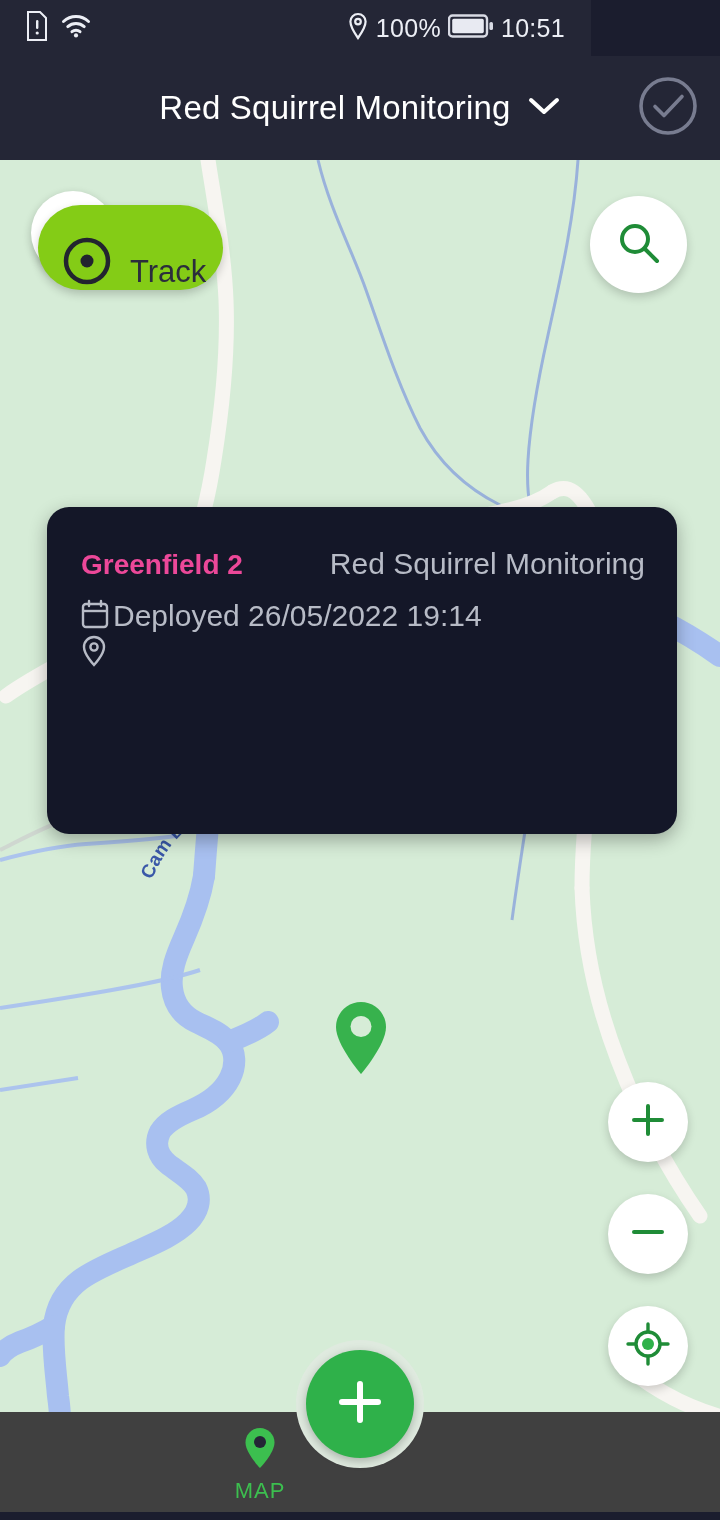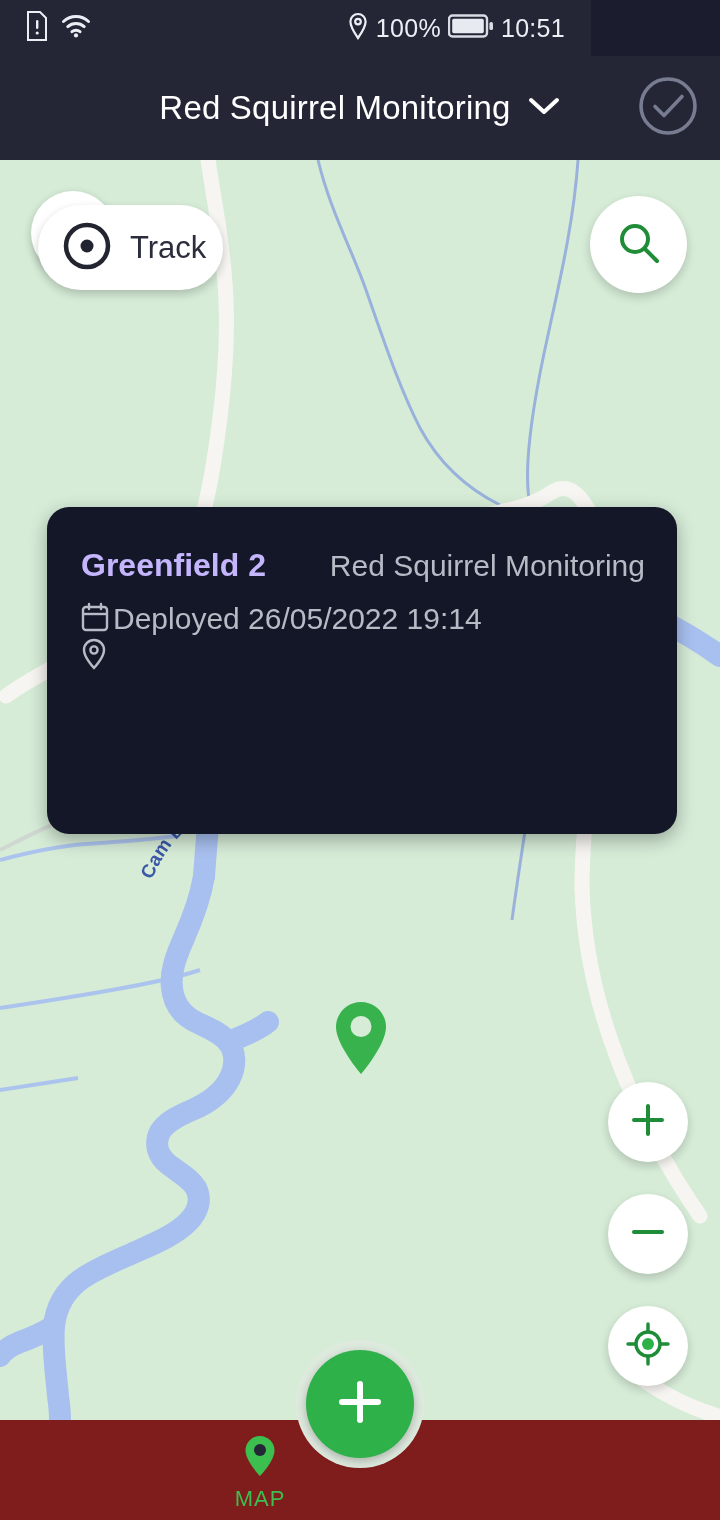--- a/index.html
+++ b/index.html
@@ -46,22 +46,22 @@
   .map svg { position:absolute; top:0; left:0; }
 
   
   .ghost-circle {
     position:absolute; left:31px; top:191px; width:84px; height:84px;
     border-radius:50%; background:#ffffff;
     box-shadow:0 3px 8px rgba(0,0,0,.22); z-index:18;
   }
   .track-pill {
     position:absolute; left:38px; top:205px; width:185px; height:85px;
-    background:#ffffff; border-radius:45px;
-    display:flex; align-items:center; gap:18px; padding-left:24px;
+    background:#84cc16; border-radius:45px;
+    display:flex; align-items:flex-end; gap:18px; padding-left:24px;
     box-shadow:0 4px 10px rgba(0,0,0,.2); z-index:20;
   }
   .track-label { color:#2b2d3c; font-size:31px; }
 
   
   .circle-btn {
     position:absolute; border-radius:50%; background:#ffffff;
     display:flex; align-items:center; justify-content:center;
     box-shadow:0 4px 10px rgba(0,0,0,.18); z-index:20;
   }
@@ -73,42 +73,42 @@
   
   .info-card {
     position:absolute; left:47px; top:507px; width:630px; height:327px;
     background:#141728; border-radius:22px; z-index:25;
     box-shadow:0 6px 18px rgba(0,0,0,.3);
     padding:40px 32px 0 34px;
   }
   .card-row-1 {
     display:flex; align-items:baseline; justify-content:space-between;
   }
-  .card-title { color:#c4b5fd; font-size:32px; font-weight:700; }
+  .card-title { color:#ec4899; font-size:28px; font-weight:700; }
   .card-project { color:#b7bbc6; font-size:30px; }
   .card-row-2 {
     display:flex; align-items:baseline; gap:36px; margin-top:16px;
   }
   .card-meta { color:#b7bbc6; font-size:30px; }
   .card-row-icon {
     display:flex; align-items:center; gap:4px; margin-top:2px;
   }
   .card-row-icon .txt { color:#b7bbc6; font-size:30px; }
   .see-detail {
     margin-top:18px; text-align:center;
     color:#2faa48; font-size:30px; font-weight:700; letter-spacing:.6px;
   }
 
   
   .map-marker { position:absolute; left:333px; top:840px; z-index:22; }
 
   
   .bottomnav {
-    position:absolute; left:0; bottom:0; width:720px; height:100px;
-    background:#7f1d1d; z-index:30; display:flex;
+    position:absolute; left:0; bottom:8px; width:720px; height:100px;
+    background:#404040; z-index:30; display:flex;
   }
   .nav-item {
     flex:1; display:flex; flex-direction:column;
     align-items:center; justify-content:center; gap:4px; padding-top:6px;
   }
   .nav-spacer { width:200px; }
   .nav-label { font-size:22px; letter-spacing:1px; }
   .nav-label.active { color:#3cbf4f; }
   .nav-label.inactive { color:#b7bbc6; }
 

